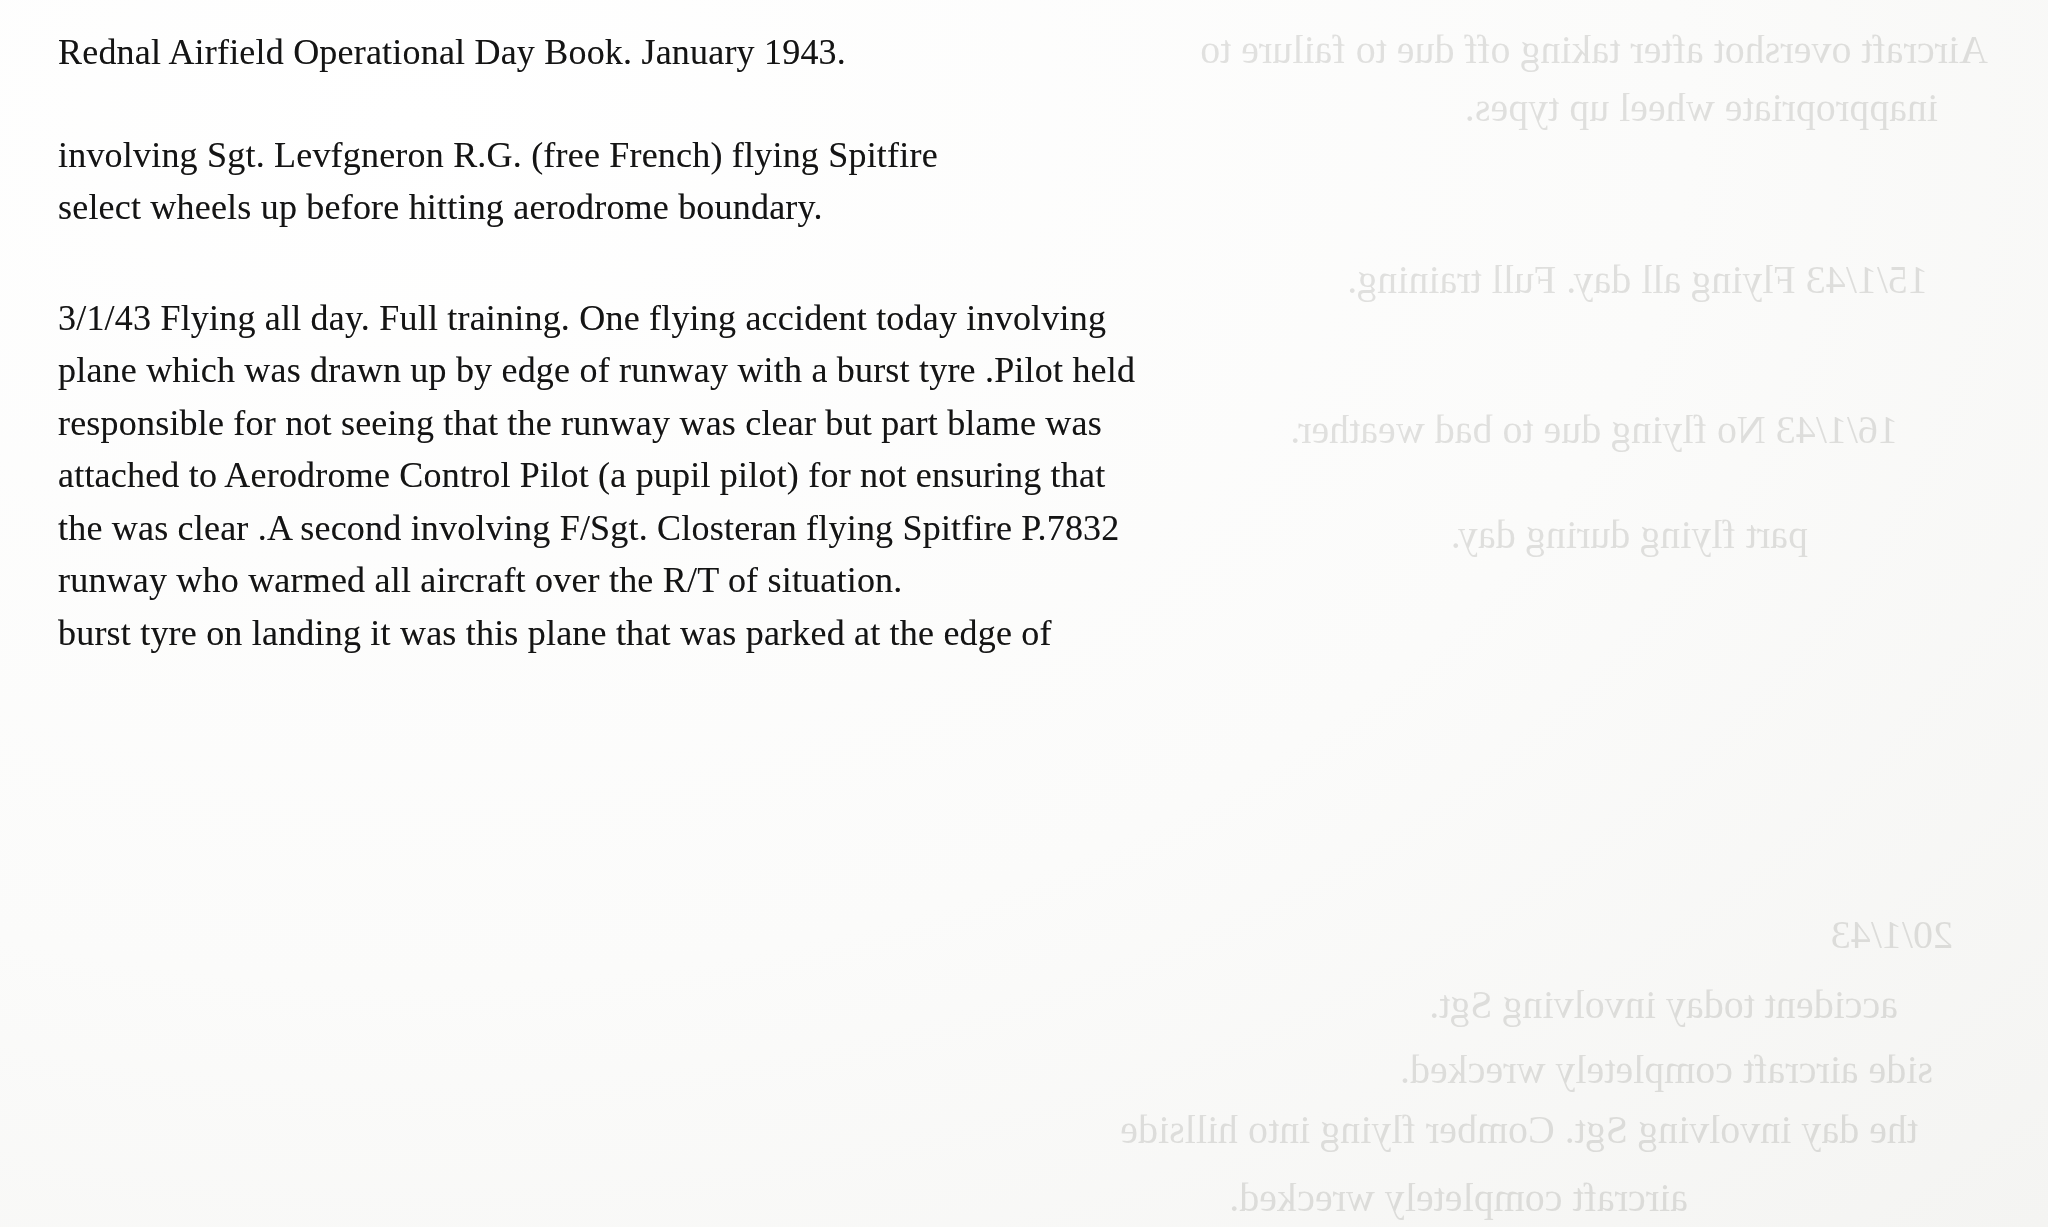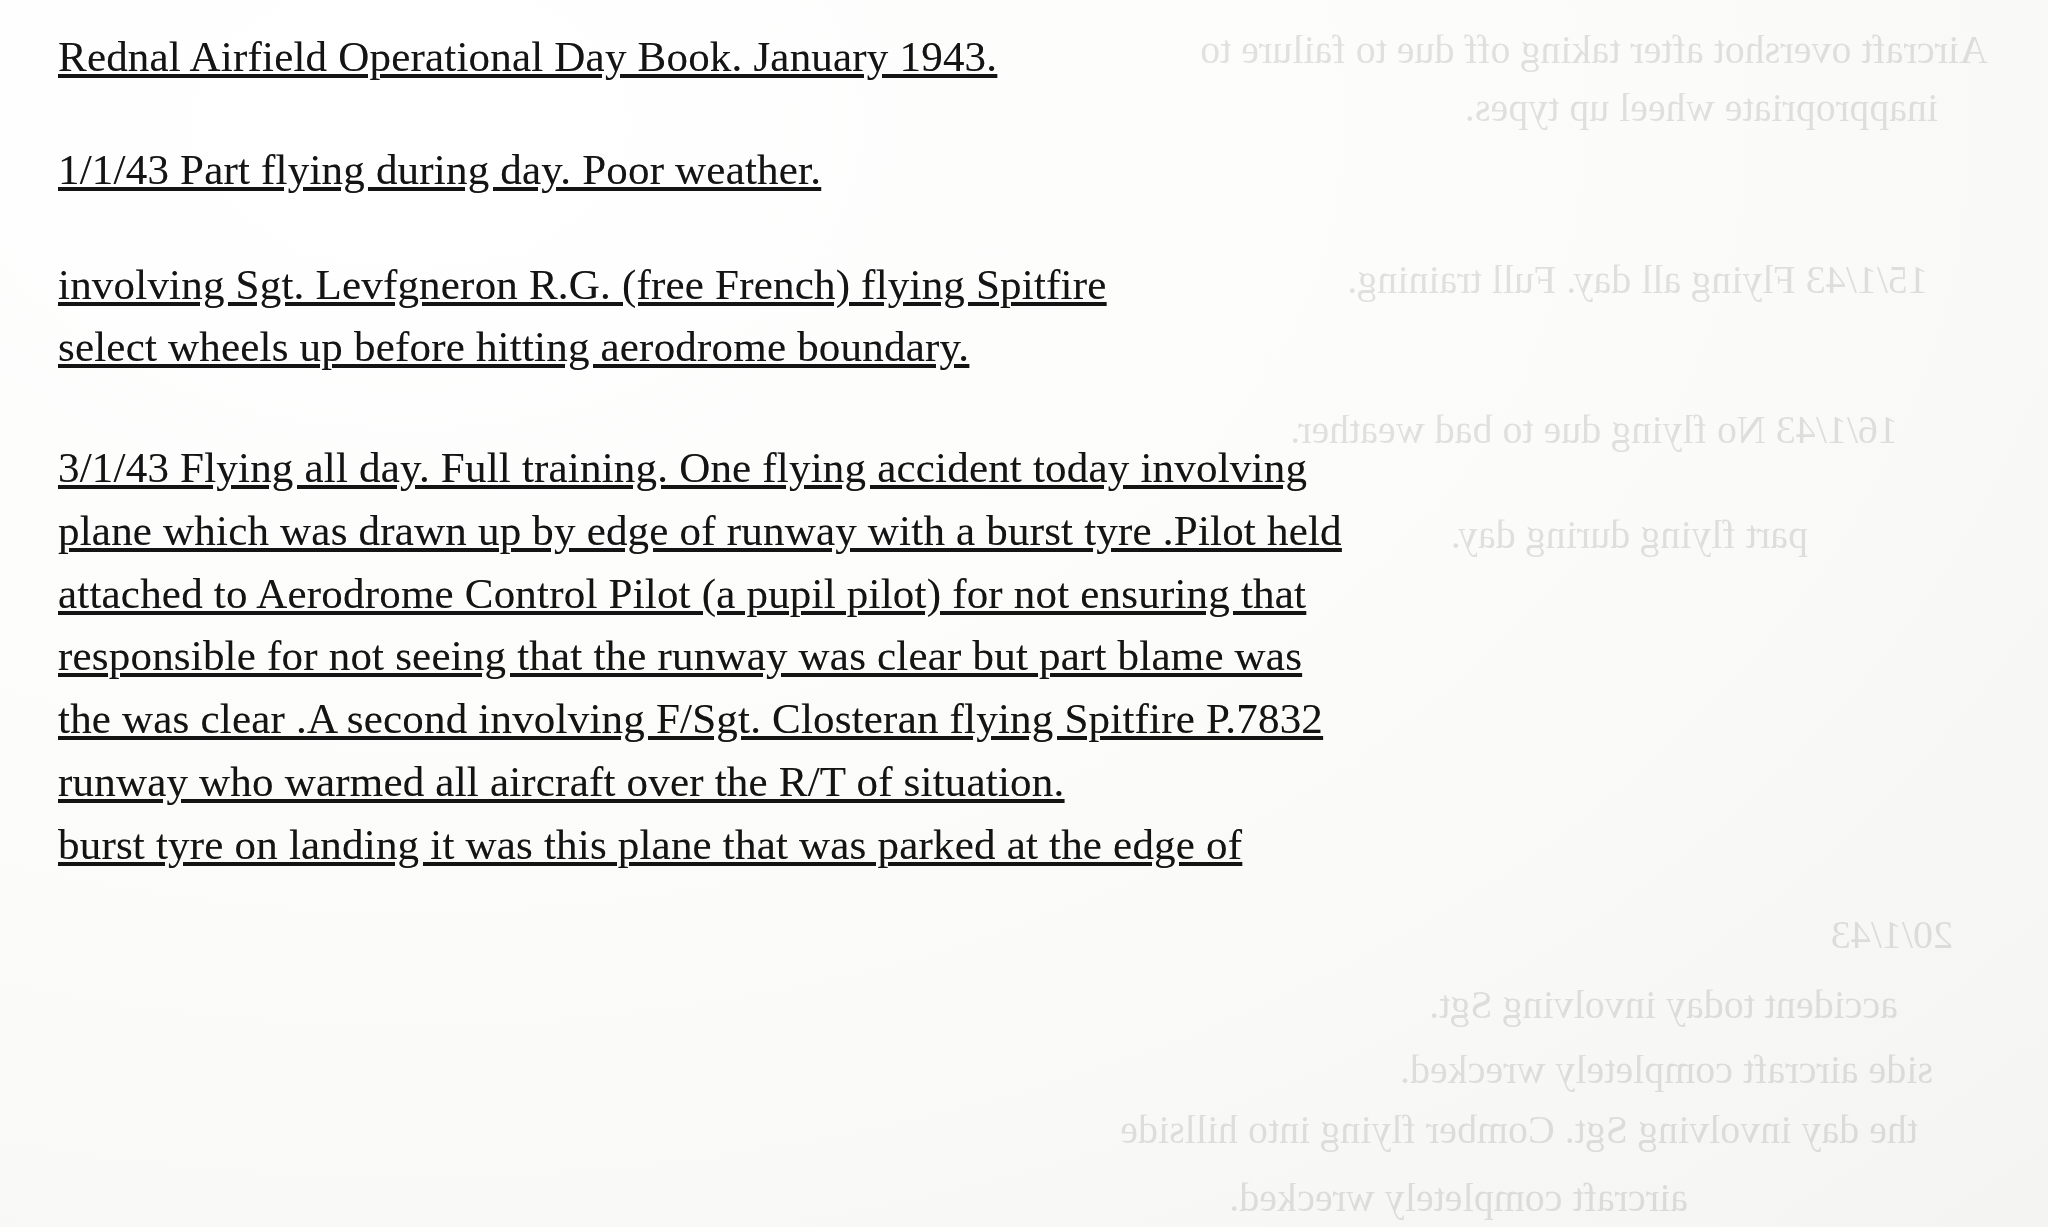--- a/index.html
+++ b/index.html
@@ -45,26 +45,25 @@
   
   #content {
     position: absolute;
     left: 58px;
     top: 26px;
     width: 1900px;
   }
 
   .para {
     margin: 0 0 34px 0;
-    font-size: 43px;
+    font-size: 36px;
     line-height: 1.46;
     letter-spacing: 0.2px;
     color: #141414;
     text-shadow: 0 0 0.6px rgba(0,0,0,0.35);
-    text-decoration: underline;
   }
   .para.title { margin-bottom: 50px; }
   .para.e1 { margin-bottom: 52px; }
   .para.e2 { margin-bottom: 58px; }
   .para.e3 { margin-bottom: 0; }
 
   .para .ln { display: block; }
 </style>
 </head>
 <body>
@@ -81,33 +80,30 @@
     <span class="bline" style="left:150px; top:975px;">accident today involving Sgt.</span>
     <span class="bline" style="left:115px; top:1040px;">side aircraft completely wrecked.</span>
     <span class="bline" style="left:130px; top:1100px;">the day involving Sgt. Comber flying into hillside</span>
     <span class="bline" style="left:360px; top:1168px;">aircraft completely wrecked.</span>
   </div>
 
   <div id="content">
 
     <p class="para title">Rednal Airfield Operational Day Book. January 1943.</p>
 
-    <p class="para e1">
-      <span class="ln">1/1/43 Part flying during day. Poor weather.</span>
-    </p>
 
     <p class="para e2">
       <span class="ln">involving Sgt. Levfgneron R.G. (free French) flying Spitfire</span>
       <span class="ln">select wheels up before hitting aerodrome boundary.</span>
     </p>
 
     <p class="para e3">
       <span class="ln">3/1/43 Flying all day. Full training.  One flying accident today involving</span>
       <span class="ln">plane which was drawn up by edge of runway with a burst tyre .Pilot held</span>
+      <span class="ln">responsible for not seeing that the runway  was clear but part blame was</span>
       <span class="ln">attached  to Aerodrome Control Pilot  (a pupil pilot)  for not  ensuring that</span>
-      <span class="ln">responsible for not seeing that the runway  was clear but part blame was</span>
       <span class="ln">the  was clear .A second  involving  F/Sgt. Closteran flying Spitfire  P.7832</span>
       <span class="ln">runway who warmed all aircraft over the R/T  of situation.</span>
       <span class="ln">burst tyre on landing it was this plane  that was parked at the edge of</span>
     </p>
 
   </div>
 </div>
 
 </body></html>

